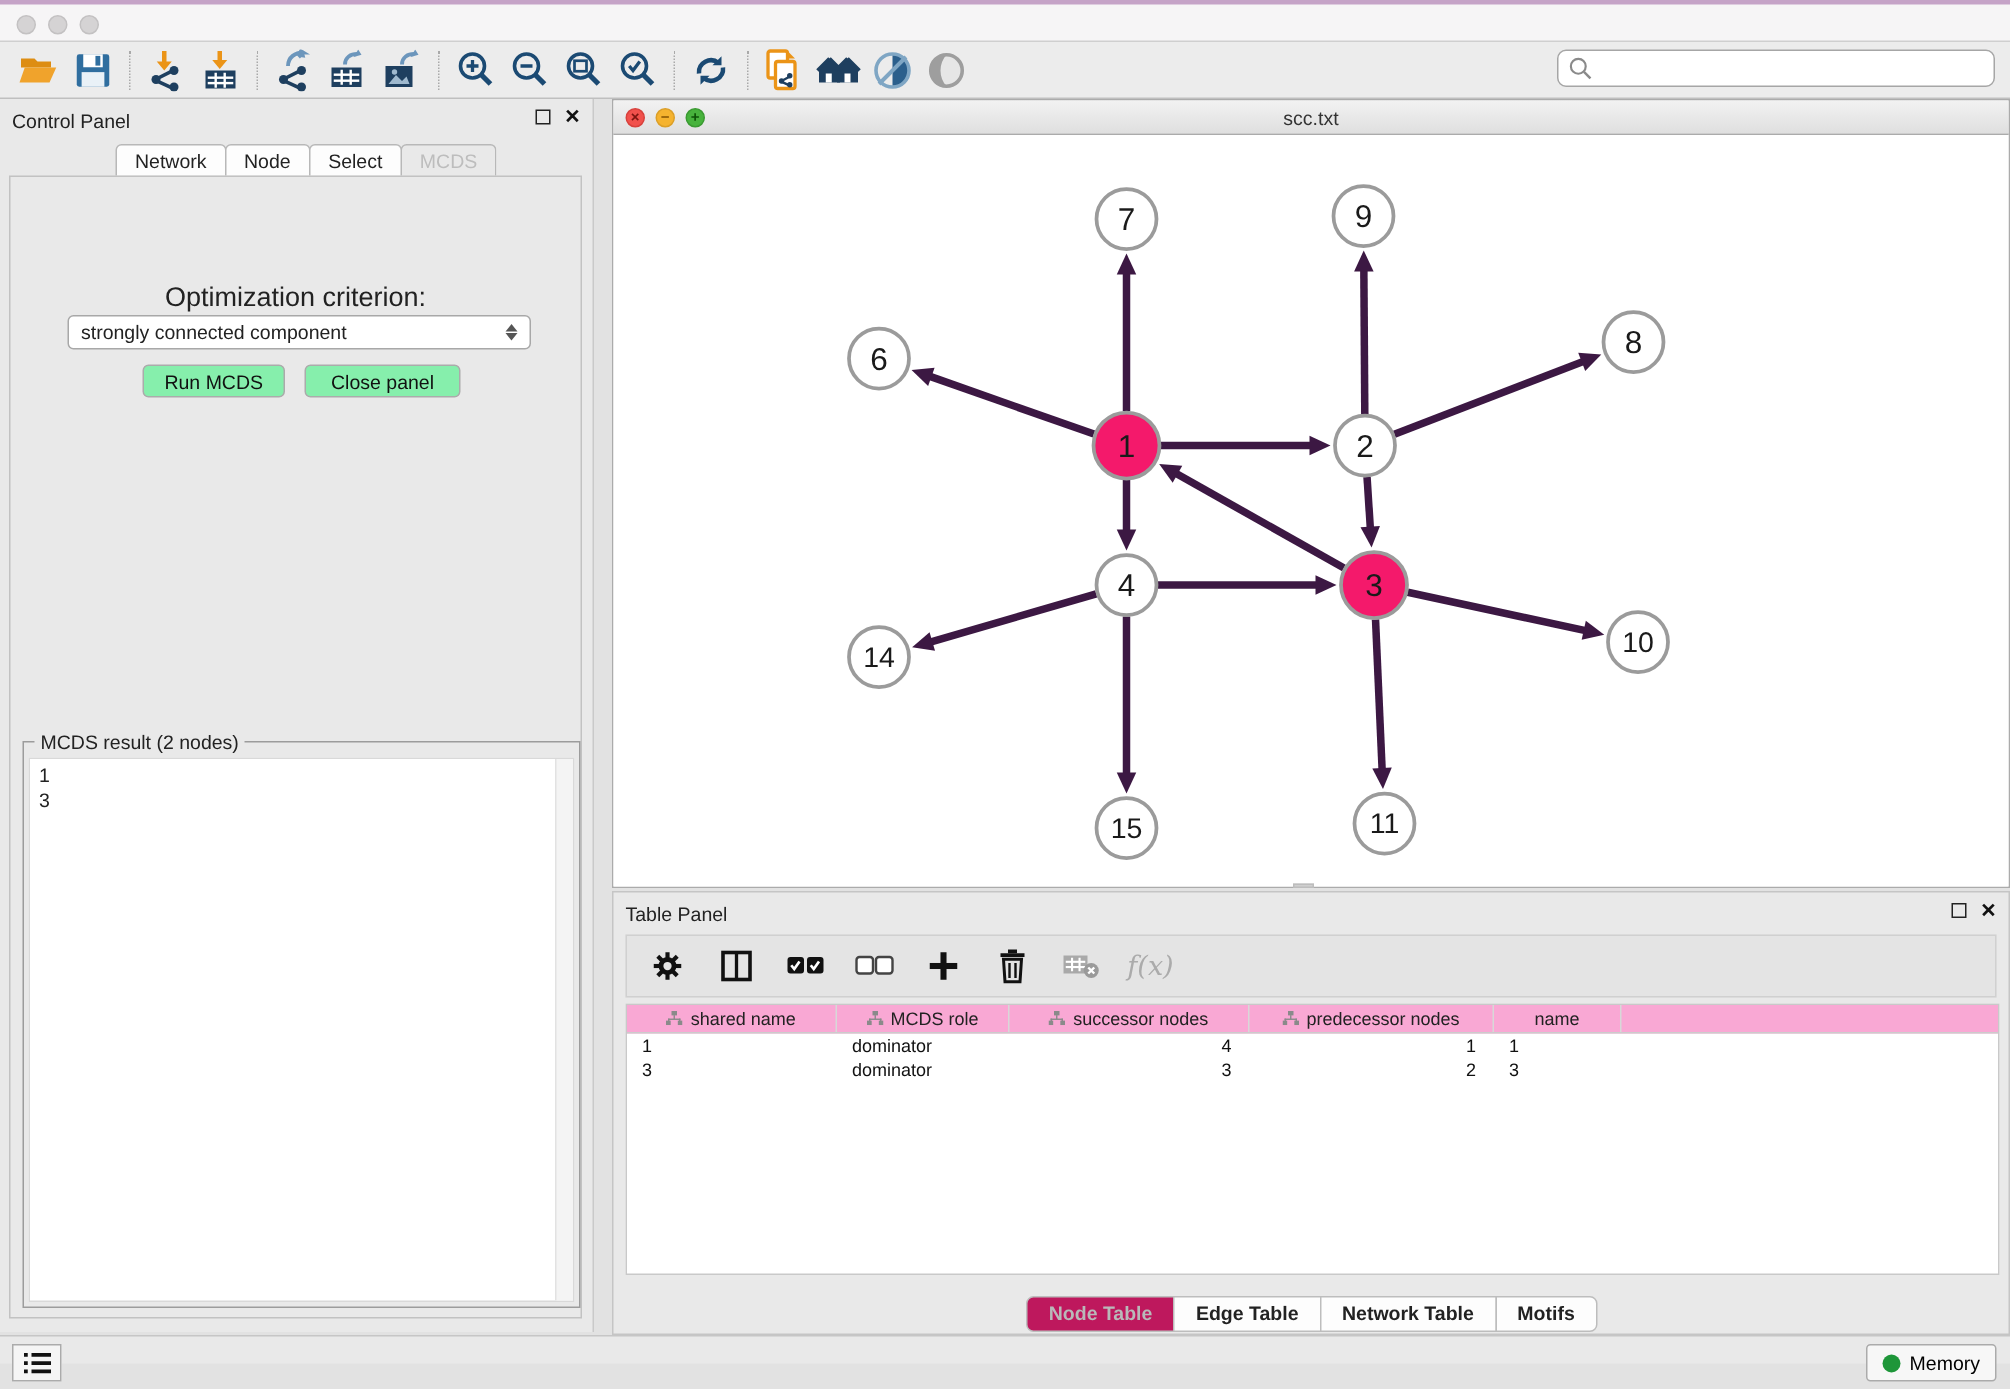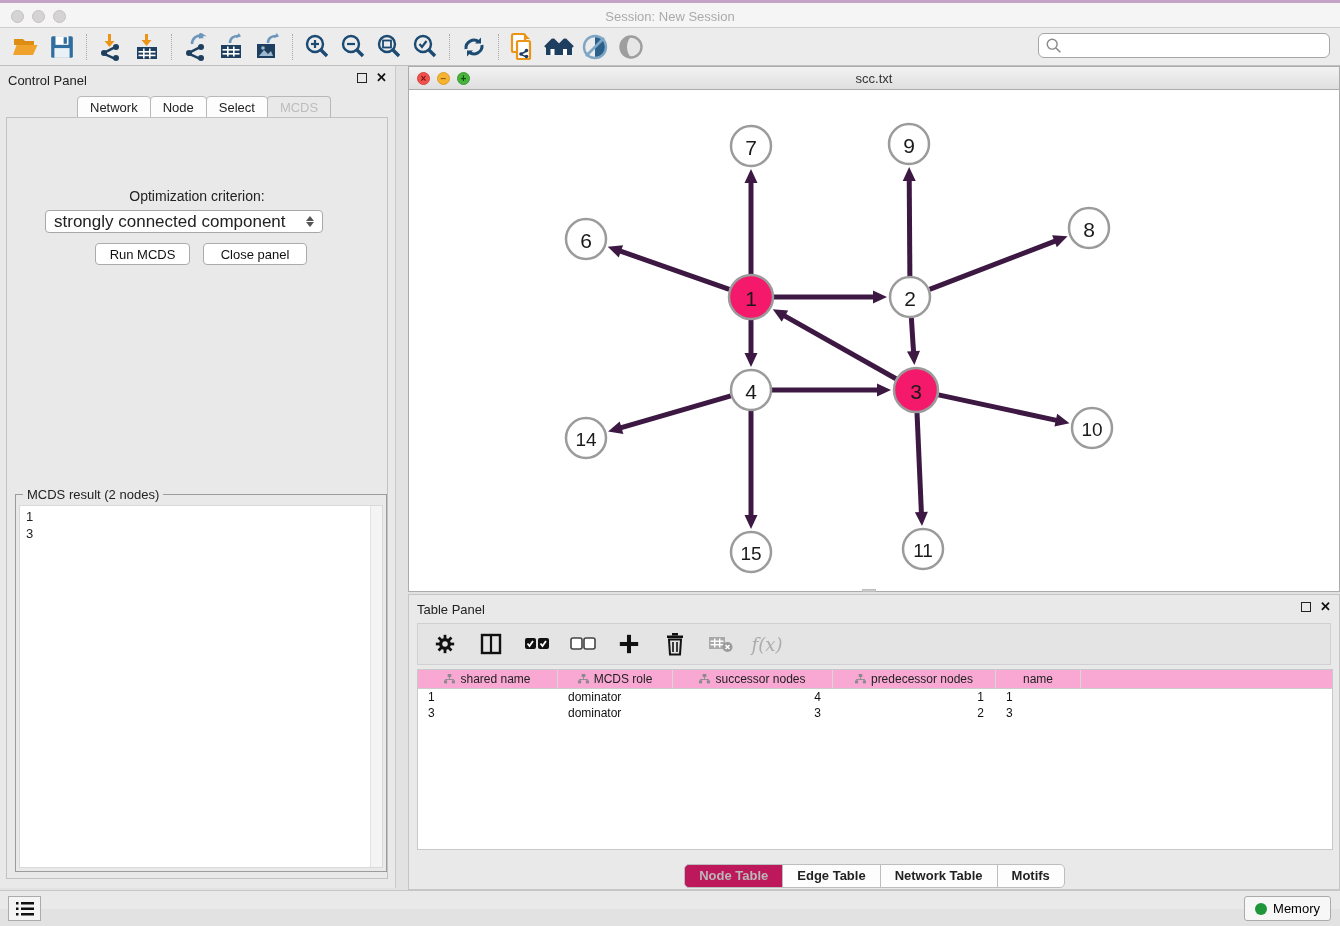--- a/index.html
+++ b/index.html
@@ -23,27 +23,27 @@
   .control-panel { position:absolute; left:0; top:66px; width:396px; height:822px; background:#E9E9E9; border-right:1px solid #C9C9C9; }
   .panel-header { position:relative; height:28px; }
   .panel-header .ph-title { position:absolute; left:8px; top:7px; font-size:13px; color:#222; }
   .panel-controls { position:absolute; right:8px; top:7px; display:flex; gap:9px; align-items:center; }
   .float-box { width:10px; height:10px; border:1.5px solid #222; background:transparent; display:inline-block; }
   .close-x { font-size:13px; font-weight:bold; color:#111; line-height:10px; }
   .cp-tabs { position:absolute; left:77px; top:30px; display:flex; }
   .tab { border:1px solid #B8B8B8; background:#FDFDFD; padding:3px 12px 4px; font-size:13px; color:#222; border-radius:4px 4px 0 0; margin-right:-1px; }
   .tab.active-dim { background:#E9E9E9; color:#BDBDBD; border-bottom-color:#E9E9E9; }
   .cp-body { position:absolute; left:6px; right:7px; top:51px; bottom:9px; border:1px solid #C2C2C2; background:#E9E9E9; }
-  .opt-label { position:absolute; left:0; right:0; top:70px; text-align:center; font-size:14px; }
-  .opt-select { position:absolute; left:38px; top:92px; width:278px; height:23px; background:#fff; border:1px solid #A8A8A8; border-radius:4px; display:flex; align-items:center; padding:0 8px; font-size:17px; }
+  .opt-label { position:absolute; left:0; right:0; top:70px; text-align:center; font-size:18px; }
+  .opt-select { position:absolute; left:38px; top:92px; width:309px; height:23px; background:#fff; border:1px solid #A8A8A8; border-radius:4px; display:flex; align-items:center; padding:0 8px; font-size:13px; }
   .opt-select .spin { margin-left:auto; display:flex; flex-direction:column; gap:1px; align-items:center; }
   .spin i { width:0; height:0; border-left:4px solid transparent; border-right:4px solid transparent; display:block; }
   .spin .up { border-bottom:5px solid #555; }
   .spin .dn { border-top:5px solid #555; }
-  .cp-btn { position:absolute; height:22px; background:#ffffff; border:1px solid #ABABAB; border-radius:4px; font-size:13px; font-family:"Liberation Sans",sans-serif; color:#111; }
+  .cp-btn { position:absolute; height:22px; background:#86efac; border:1px solid #ABABAB; border-radius:4px; font-size:13px; font-family:"Liberation Sans",sans-serif; color:#111; }
   .btn-run { left:88px; top:125px; width:95px; }
   .btn-close { left:196px; top:125px; width:104px; }
   .mcds-group { position:absolute; left:8px; top:376px; width:372px; height:378px; border:1px solid #9C9C9C; }
   .mcds-legend { position:absolute; left:7px; top:-8px; background:#E9E9E9; padding:0 4px; font-size:13px; }
   .mcds-text { position:absolute; left:3px; top:10px; right:3px; bottom:3px; background:#fff; border:1px solid #D9D9D9; font-size:13px; padding:2px 6px; line-height:17px; }
   .mcds-scroll { position:absolute; right:0; top:0; bottom:0; width:12px; background:#F4F4F4; border-left:1px solid #E2E2E2; }
 
   
   .net-window { position:absolute; left:408px; top:66px; width:932px; height:526px; background:#fff; border:1px solid #ABABAB; }
   .net-titlebar { position:relative; height:23px; background:linear-gradient(#F2F2F2,#DFDFDF); border-bottom:1px solid #ABABAB; }
@@ -81,21 +81,20 @@
 </style>
 </head>
 <body>
 
 <div class="titlebar">
   <div class="traffic-inactive">
     <span></span>
     <span></span>
     <span></span>
   </div>
-  <div class="app-title">Session: New Session</div>
 </div>
 
 <div class="toolbar">
   <button class="tb-btn">
       <svg width="28" height="26" viewBox="0 0 28 26">
         <path d="M2 5h9l2 2h9v4H2z" fill="#DD8D13"></path>
         <path d="M4.5 11h21l-4.5 10H1z" fill="#F0A32C"></path>
       </svg>
     </button>
   <button class="tb-btn">

